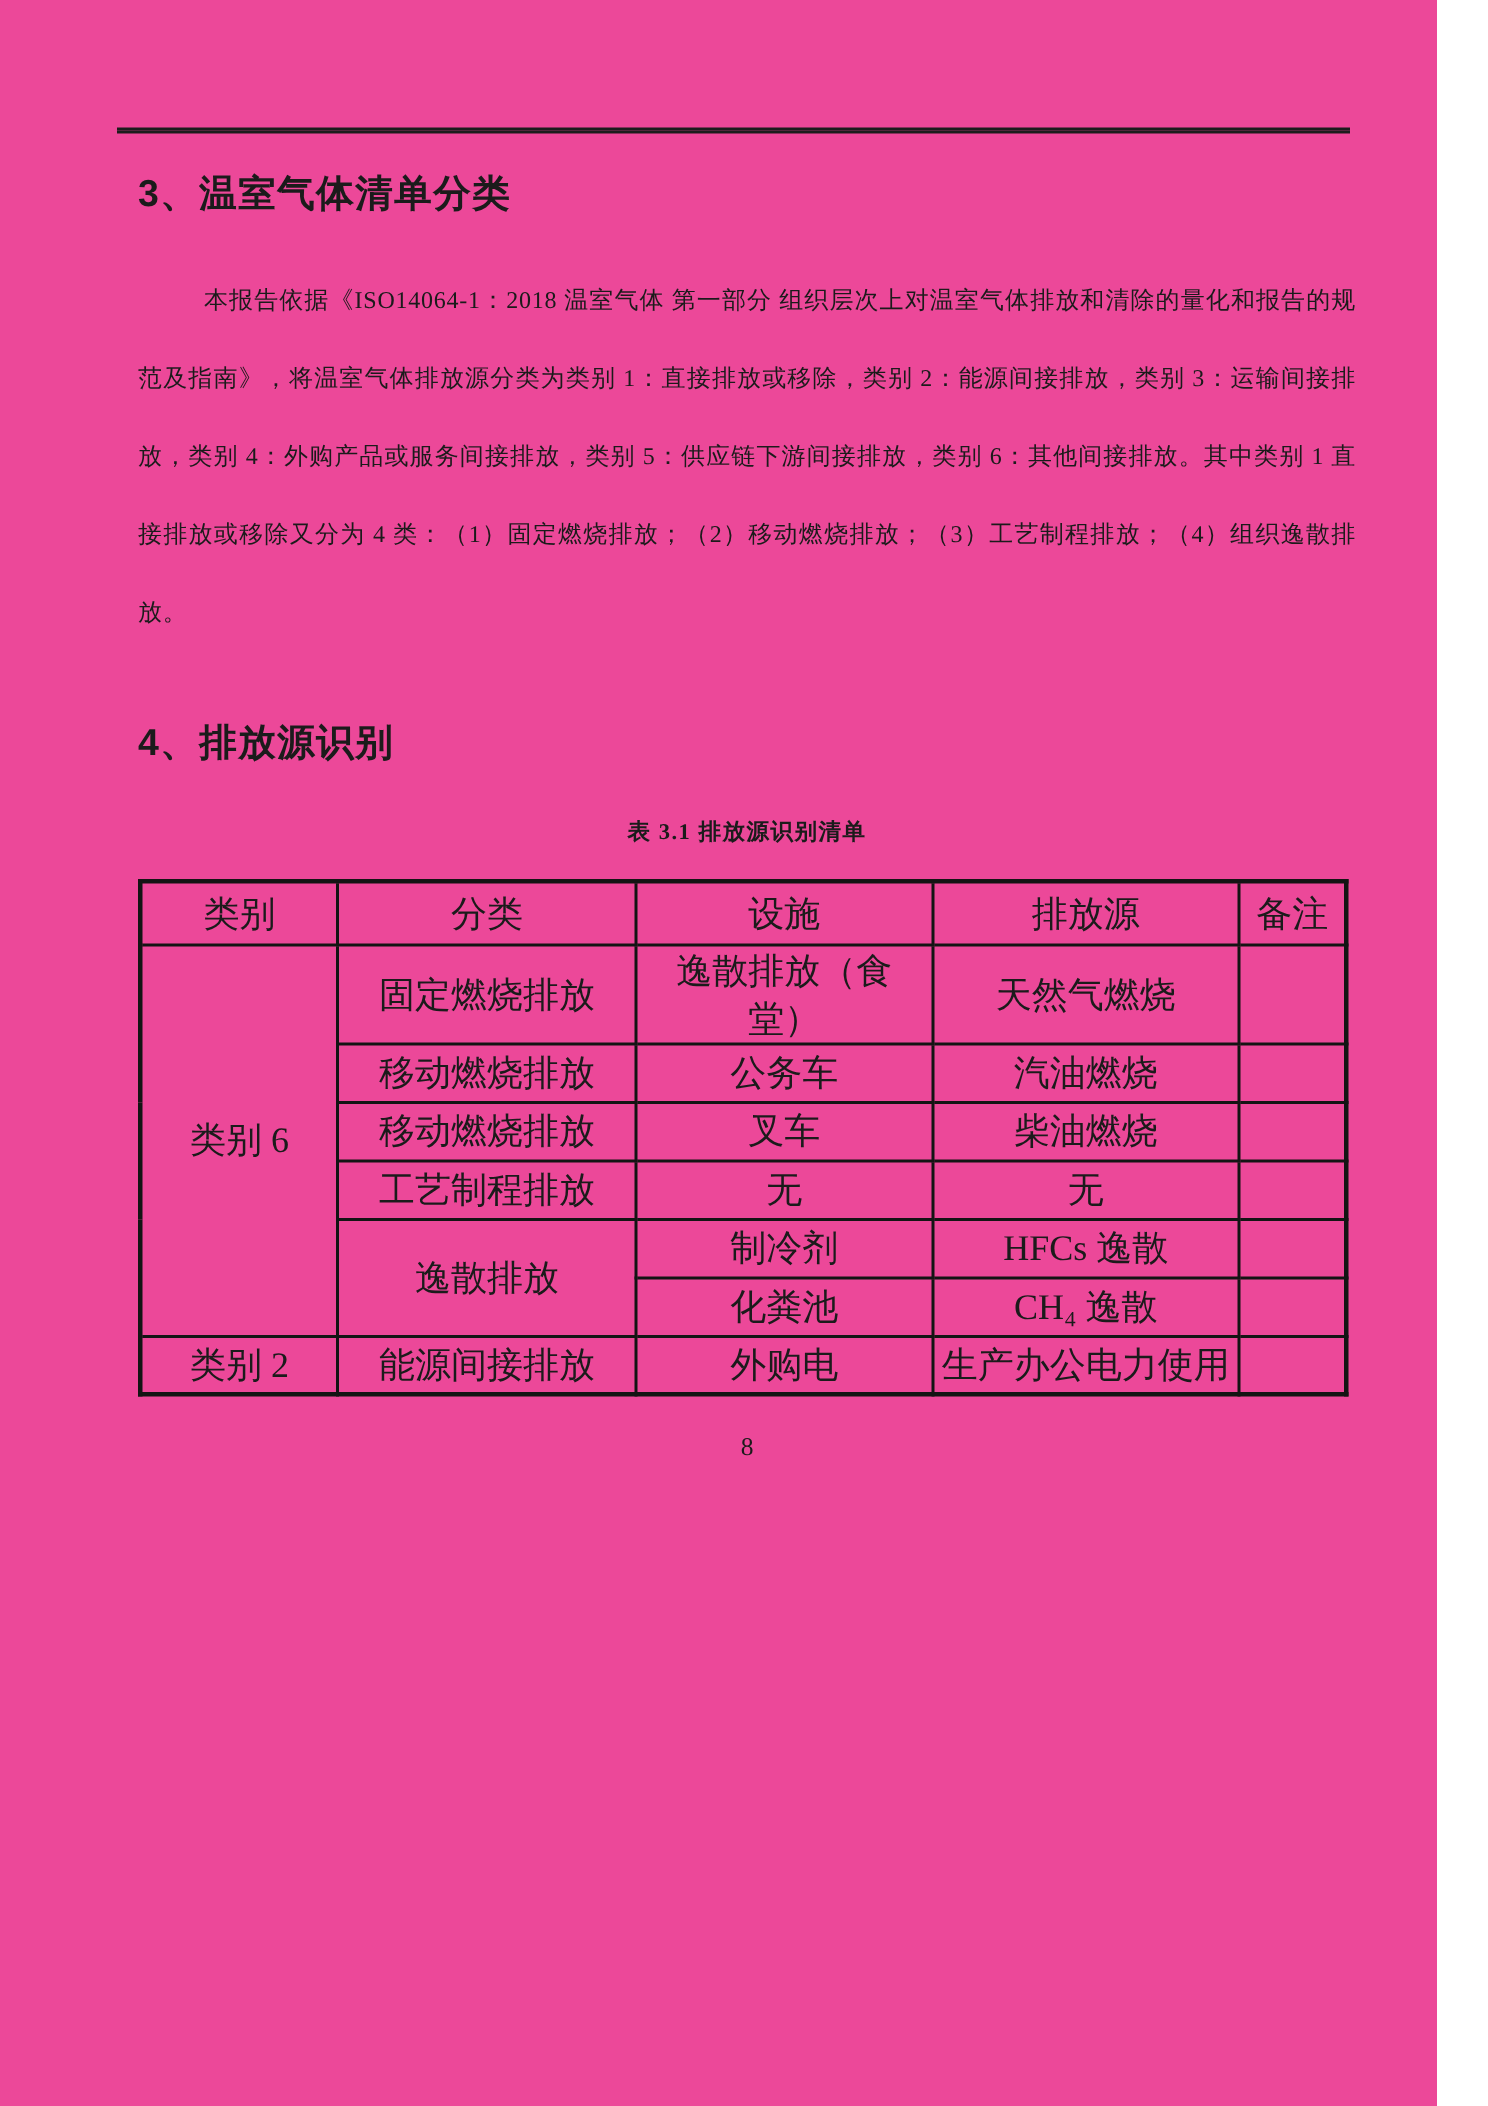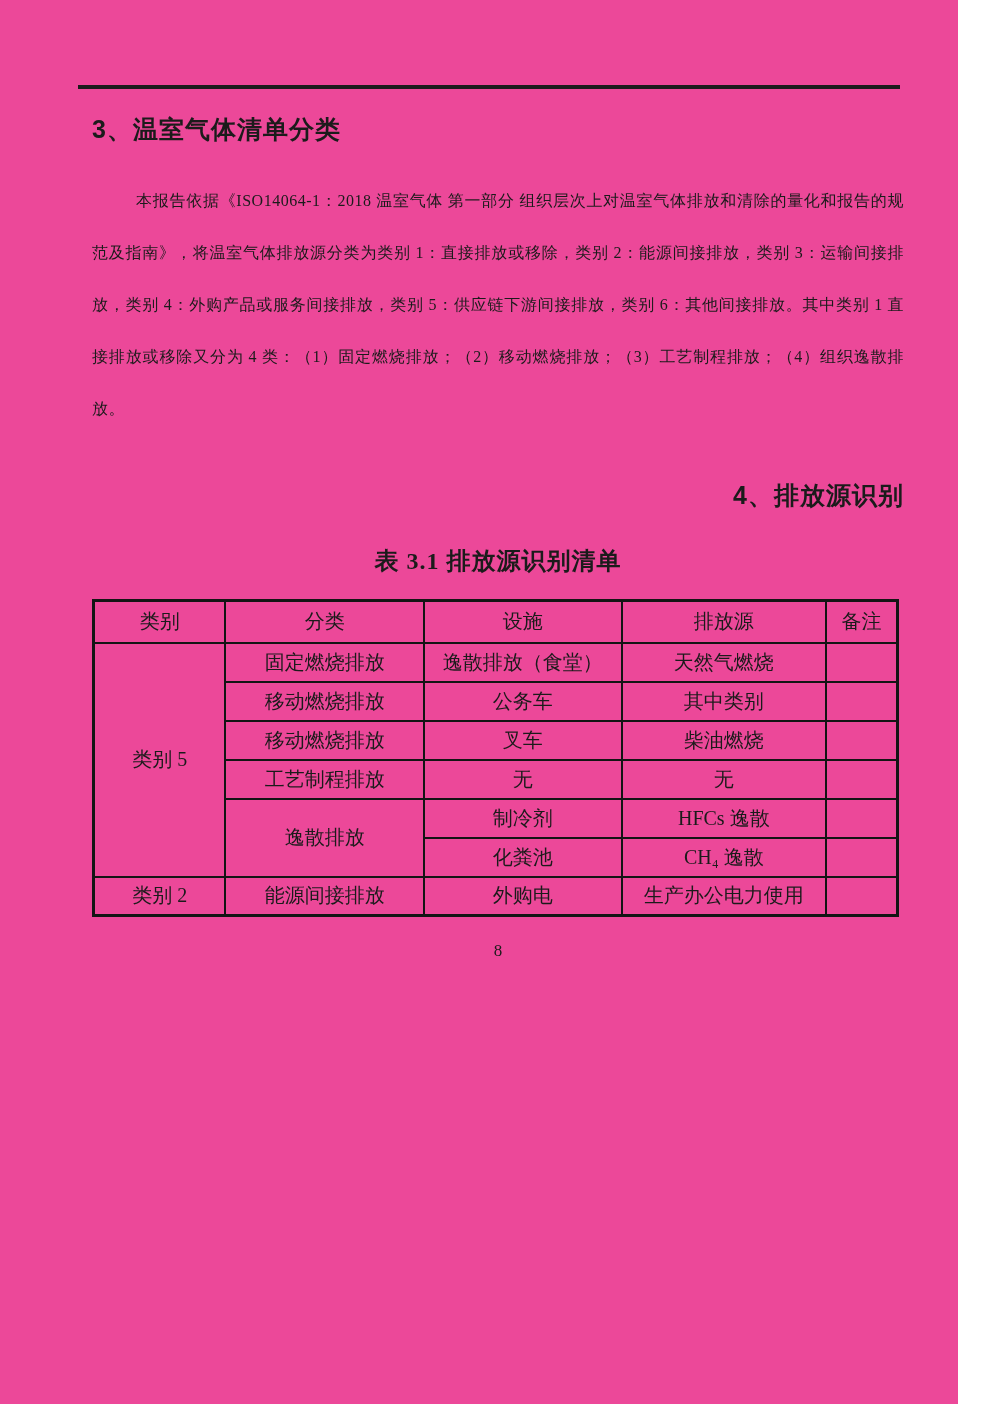--- a/index.html
+++ b/index.html
@@ -31,50 +31,50 @@
   }
   h2.sec-heading {
     font-family: "Liberation Sans", "DejaVu Sans", sans-serif;
     font-weight: 700;
     font-size: 25px;
     line-height: 32px;
     margin: 0;
     letter-spacing: 1px;
   }
   #heading-3 { margin-top: 24px; }
-  #heading-4 { margin-top: 44px; text-align: right; }
+  #heading-4 { margin-top: 44px; }
   p.body-para {
     font-size: 16px;
     line-height: 52px;
     margin: 0;
     margin-top: 30px;
     text-align: justify;
     text-indent: 44px;
     letter-spacing: 0.5px;
   }
   .table-caption {
     margin-top: 34px;
     text-align: center;
     font-weight: 700;
-    font-size: 24px;
+    font-size: 15px;
     letter-spacing: 1px;
   }
   table.src-table {
     margin-top: 22px;
     width: 807px;
     border-collapse: collapse;
     table-layout: fixed;
     border: 3px solid #141414;
   }
   table.src-table th, table.src-table td {
     border: 2px solid #141414;
     text-align: center;
     vertical-align: middle;
     font-weight: 400;
-    font-size: 20px;
+    font-size: 24px;
     padding: 0 2px;
     overflow: hidden;
   }
   table.src-table th { height: 42px; }
   table.src-table td { height: 39px; border-radius: 13px; }
   .page-number {
     margin-top: 24px;
     text-align: center;
     font-size: 17px;
   }
@@ -108,30 +108,30 @@
         <tr>
           <th>类别</th>
           <th>分类</th>
           <th>设施</th>
           <th>排放源</th>
           <th>备注</th>
         </tr>
       </thead>
       <tbody>
         <tr>
-          <td rowspan="6">类别 5</td>
+          <td rowspan="6">类别 6</td>
           <td>固定燃烧排放</td>
           <td>逸散排放（食堂）</td>
           <td>天然气燃烧</td>
           <td></td>
         </tr>
         <tr>
           <td>移动燃烧排放</td>
           <td>公务车</td>
-          <td>其中类别</td>
+          <td>汽油燃烧</td>
           <td></td>
         </tr>
         <tr>
           <td>移动燃烧排放</td>
           <td>叉车</td>
           <td>柴油燃烧</td>
           <td></td>
         </tr>
         <tr>
           <td>工艺制程排放</td>

